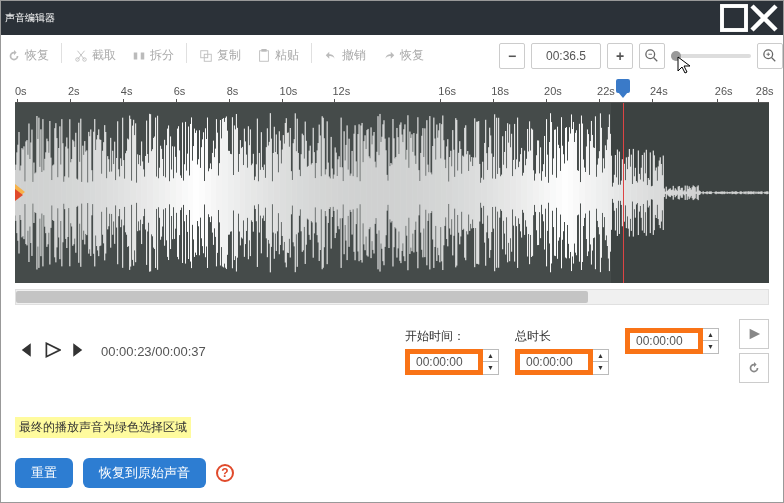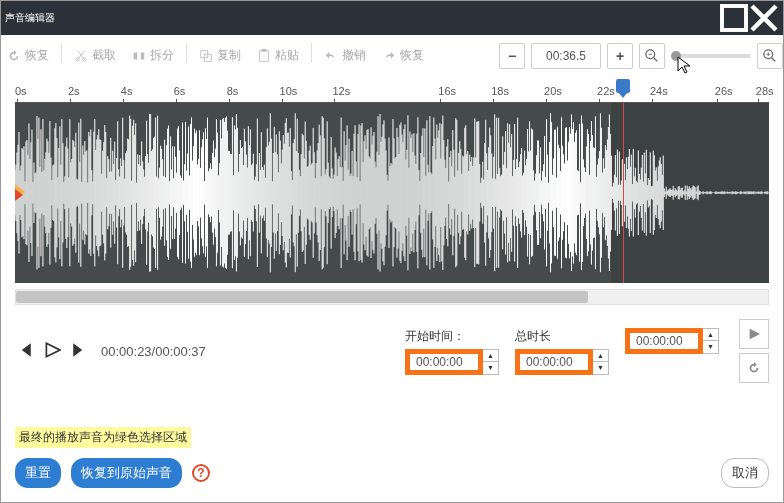--- a/index.html
+++ b/index.html
@@ -43,23 +43,23 @@
 .tfield label{font-size:12px;color:#333}
 .spinner{display:flex}
 .spinner input{width:78px;height:26px;border:5px solid #f97316;font-size:12px;padding:0 6px;color:#555}
 .spin-btns{display:flex;flex-direction:column;width:16px;border:1px solid #bbb;border-left:none}
 .spin-btns div{height:12px;display:flex;align-items:center;justify-content:center;font-size:7px}
 .spin-btns div:first-child{border-bottom:1px solid #bbb}
 .side-btns{display:flex;flex-direction:column;gap:4px;margin-left:8px}
 .side-btn{width:30px;height:30px;border:1px solid #ccc;display:flex;align-items:center;justify-content:center}
 .side-btn svg{width:14px;height:14px;fill:#888}
 .footer{position:absolute;bottom:14px;left:14px;right:14px}
-.hint{background:#fffb9e;font-size:12px;padding:2px 4px;display:inline-block;margin-bottom:10px;color:#333}
+.hint{background:#fffb9e;font-size:12px;padding:2px 4px;display:inline-block;margin-bottom:20px;color:#333}
 .btn-row{display:flex;gap:10px;align-items:center}
-.btn{height:30px;padding:0 10px;border-radius:13px;font-size:13px;display:flex;align-items:center;cursor:pointer}
+.btn{height:30px;padding:0 16px;border-radius:6px;font-size:13px;display:flex;align-items:center;cursor:pointer}
 .btn-primary{background:#2d7dd2;color:#fff}
 .btn-default{background:#fff;border:1px solid #bbb;color:#333}
 .help-icon{width:18px;height:18px;border:2px solid #e04a2b;border-radius:50%;color:#e04a2b;display:flex;align-items:center;justify-content:center;font-size:12px;font-weight:bold}
 .cursor{position:absolute;top:55px;right:88px;pointer-events:none}
 </style>
 </head>
 <body>
 
 <div class="titlebar">
   <span class="title">声音编辑器</span>
@@ -247,19 +247,18 @@
   </div>
 </div>
 
 <div class="footer">
   <span class="hint">最终的播放声音为绿色选择区域</span>
   <div class="btn-row">
     <div class="btn btn-primary">重置</div>
     <div class="btn btn-primary">恢复到原始声音</div>
     <div class="help-icon">?</div>
     <div style="flex:1"></div>
-    <div class="btn btn-default">取消</div>
   </div>
 </div>
 
 <svg class="cursor" width="18" height="18">
     <path d="M1 1l0 14 4-4 3 6 2-1-3-6 6 0z" fill="#fff" stroke="#000" stroke-width="1"></path>
   </svg>
 
 </body></html>

